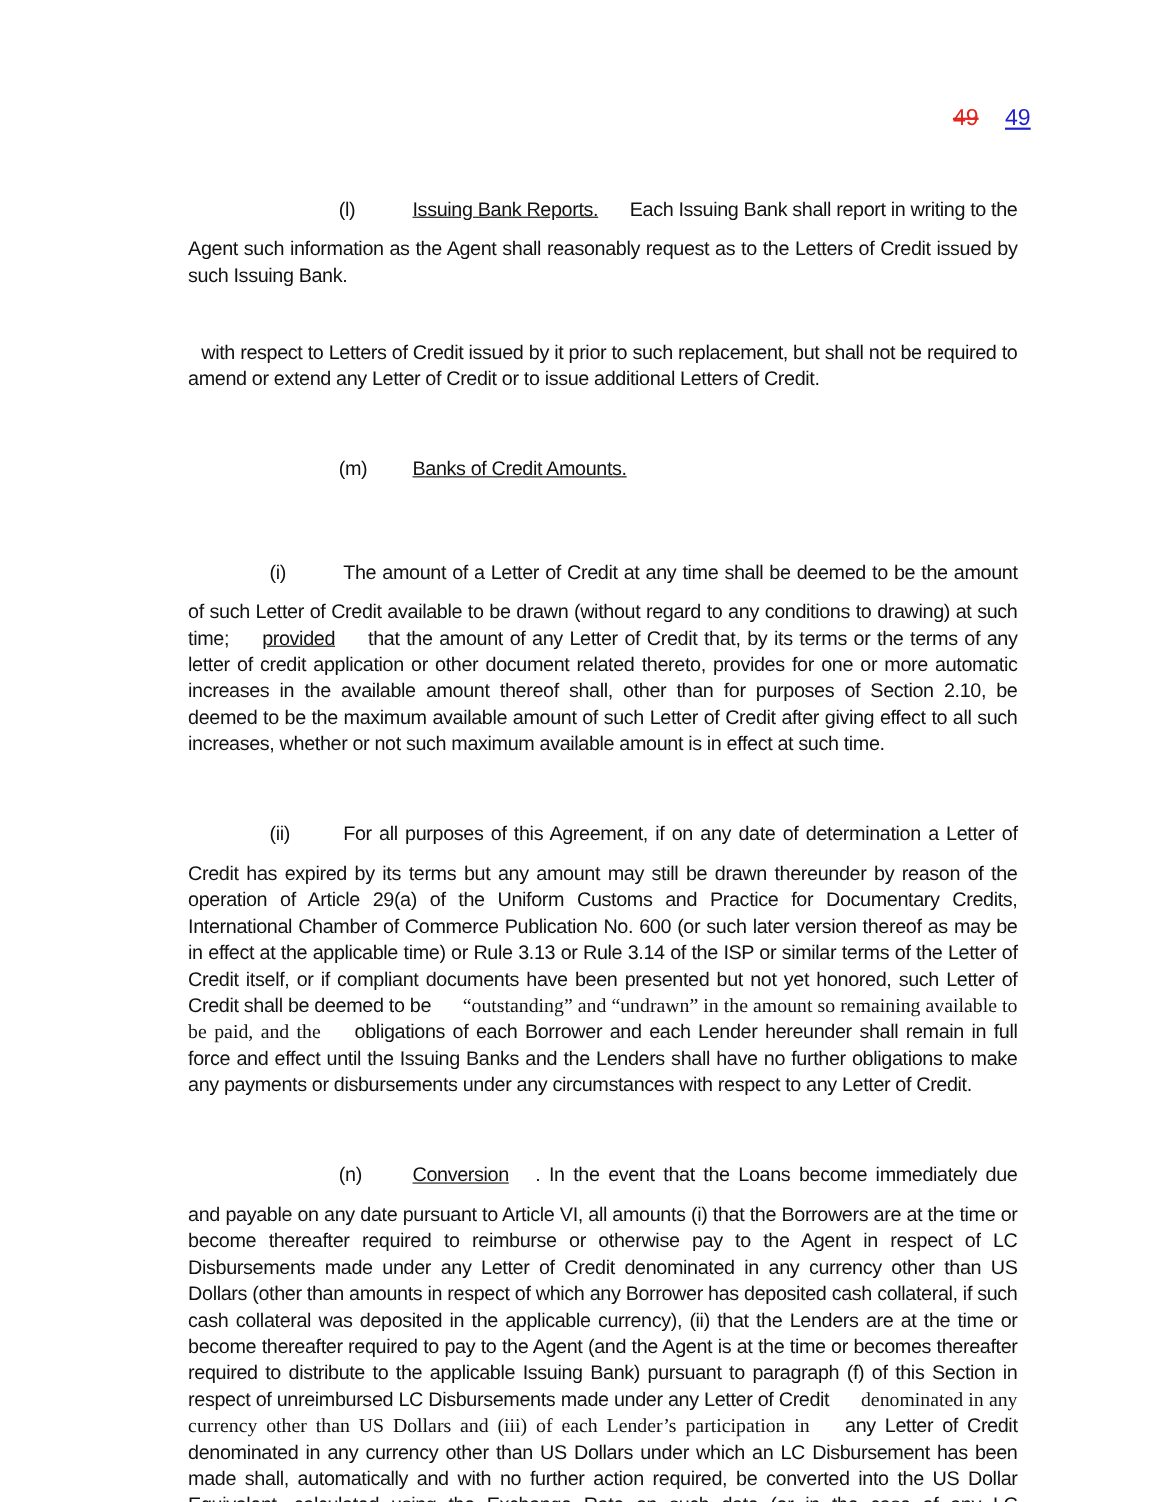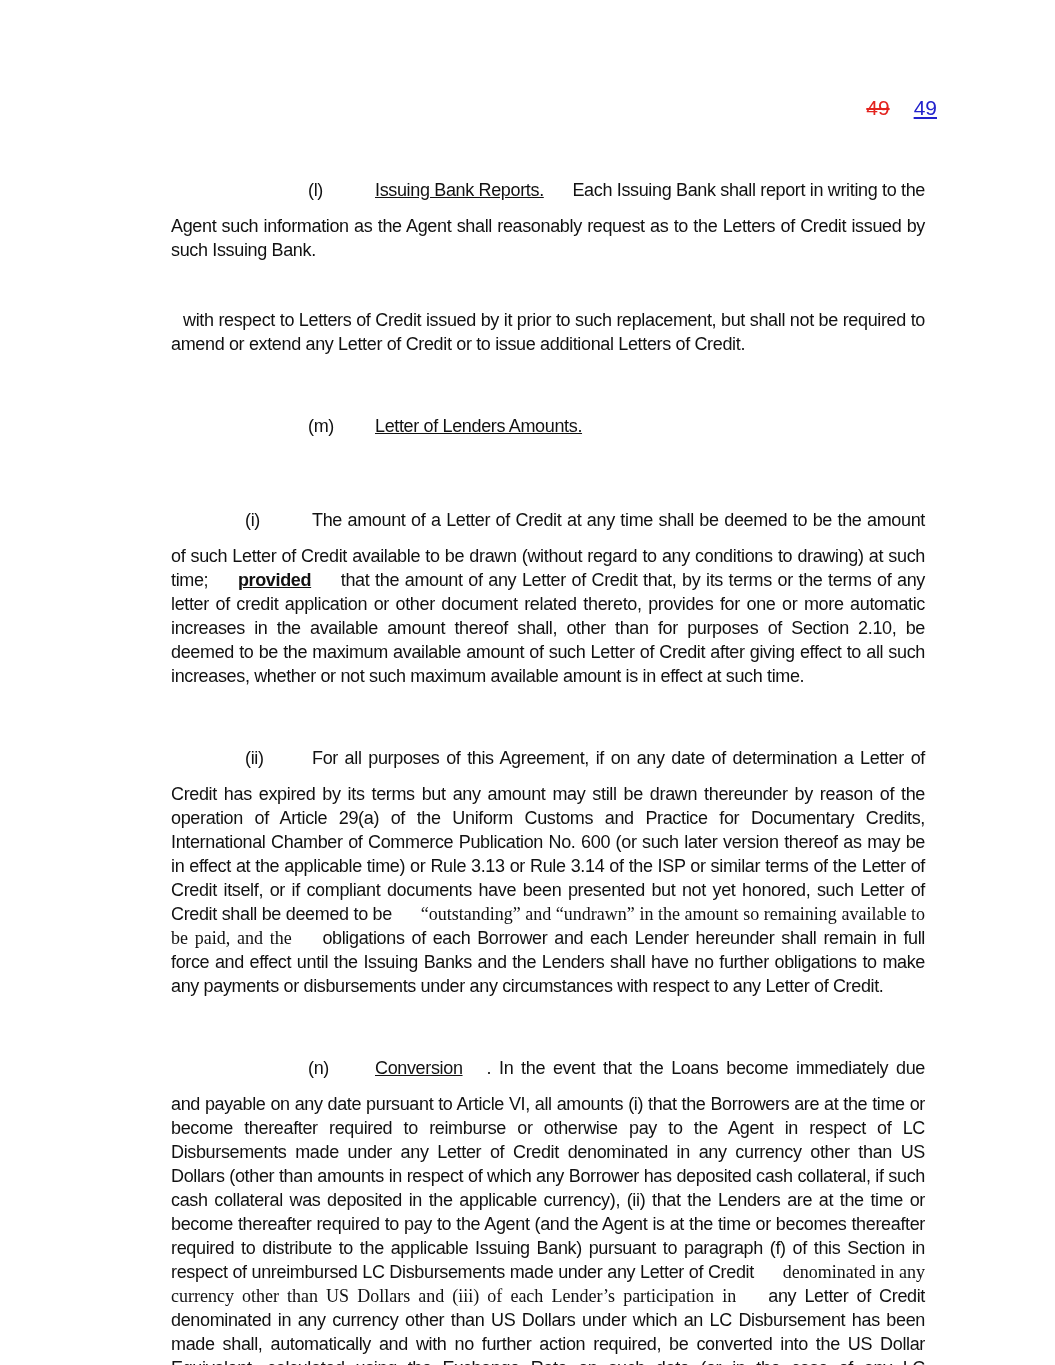--- a/index.html
+++ b/index.html
@@ -57,40 +57,40 @@
     margin-left: 62px;
     text-indent: 62px;
   }
   .sec-label {
     display: inline-block;
     width: 67px;
     text-indent: 0;
     vertical-align: baseline;
   }
   .heading-underline { text-decoration: underline; }
-  .u { text-decoration: underline; font-weight: bold; }
+  .u { text-decoration: underline; }
   .serif-seg {
     font-family: Liberation Serif, serif;
     letter-spacing: 0;
   }
 </style>
 </head>
 <body>
 
 <div class="page">
 
   <div class="page-number"><span class="deleted">49</span><span class="inserted">49</span></div>
 
   <div class="content">
 
     <p class="para indent-first"><span class="sec-label">(l)</span><span class="heading-underline">Issuing Bank Reports.</span><span>  Each Issuing Bank shall report in writing to the Agent such information as the Agent shall reasonably request as to the Letters of Credit issued by such Issuing Bank.</span></p>
 
     <p class="para"><span>with respect to Letters of Credit issued by it prior to such replacement, but shall not be required to amend or extend any Letter of Credit or to issue additional Letters of Credit.</span></p>
 
-    <p class="para indent-first"><span class="sec-label">(m)</span><span class="heading-underline">Letter of Lenders Amounts.</span></p>
+    <p class="para indent-first"><span class="sec-label">(m)</span><span class="heading-underline">Banks of Credit Amounts.</span></p>
 
     <p class="para sub-para"><span class="sec-label">(i)</span><span>The amount of a Letter of Credit at any time shall be deemed to be the amount of such Letter of Credit available to be drawn (without regard to any conditions to drawing) at such time; </span><span class="u">provided</span><span> that the amount of any Letter of Credit that, by its terms or the terms of any letter of credit application or other document related thereto, provides for one or more automatic increases in the available amount thereof shall, other than for purposes of Section 2.10, be deemed to be the maximum available amount of such Letter of Credit after giving effect to all such increases, whether or not such maximum available amount is in effect at such time.</span></p>
 
     <p class="para sub-para"><span class="sec-label">(ii)</span><span>For all purposes of this Agreement, if on any date of determination a Letter of Credit has expired by its terms but any amount may still be drawn thereunder by reason of the operation of Article 29(a) of the Uniform Customs and Practice for Documentary Credits, International Chamber of Commerce Publication No. 600 (or such later version thereof as may be in effect at the applicable time) or Rule 3.13 or Rule 3.14 of the ISP or similar terms of the Letter of Credit itself, or if compliant documents have been presented but not yet honored, such Letter of Credit shall be deemed to be </span><span class="serif-seg">“outstanding” and “undrawn” in the amount so remaining available to be paid, and the </span><span>obligations of each Borrower and each Lender hereunder shall remain in full force and effect until the Issuing Banks and the Lenders shall have no further obligations to make any payments or disbursements under any circumstances with respect to any Letter of Credit.</span></p>
 
     <p class="para indent-first"><span class="sec-label">(n)</span><span class="heading-underline">Conversion</span><span>.  In the event that the Loans become immediately due and payable on any date pursuant to Article VI, all amounts (i) that the Borrowers are at the time or become thereafter required to reimburse or otherwise pay to the Agent in respect of LC Disbursements made under any Letter of Credit denominated in any currency other than US Dollars (other than amounts in respect of which any Borrower has deposited cash collateral, if such cash collateral was deposited in the applicable currency), (ii) that the Lenders are at the time or become thereafter required to pay to the Agent (and the Agent is at the time or becomes thereafter required to distribute to the applicable Issuing Bank) pursuant to paragraph (f) of this Section in respect of unreimbursed LC Disbursements made under any Letter of Credit </span><span class="serif-seg">denominated in any currency other than US Dollars and (iii) of each Lender’s participation in </span><span>any Letter of Credit denominated in any currency other than US Dollars under which an LC Disbursement has been made shall, automatically and with no further action required, be converted into the US Dollar Equivalent, calculated using the Exchange Rate on such date (or in the case of any LC Disbursement made after such date, on the date such LC Disbursement is made), of such amounts.  On and after such conversion, all amounts accruing and owed to the</span></p>
 
   </div>
 </div>
 

